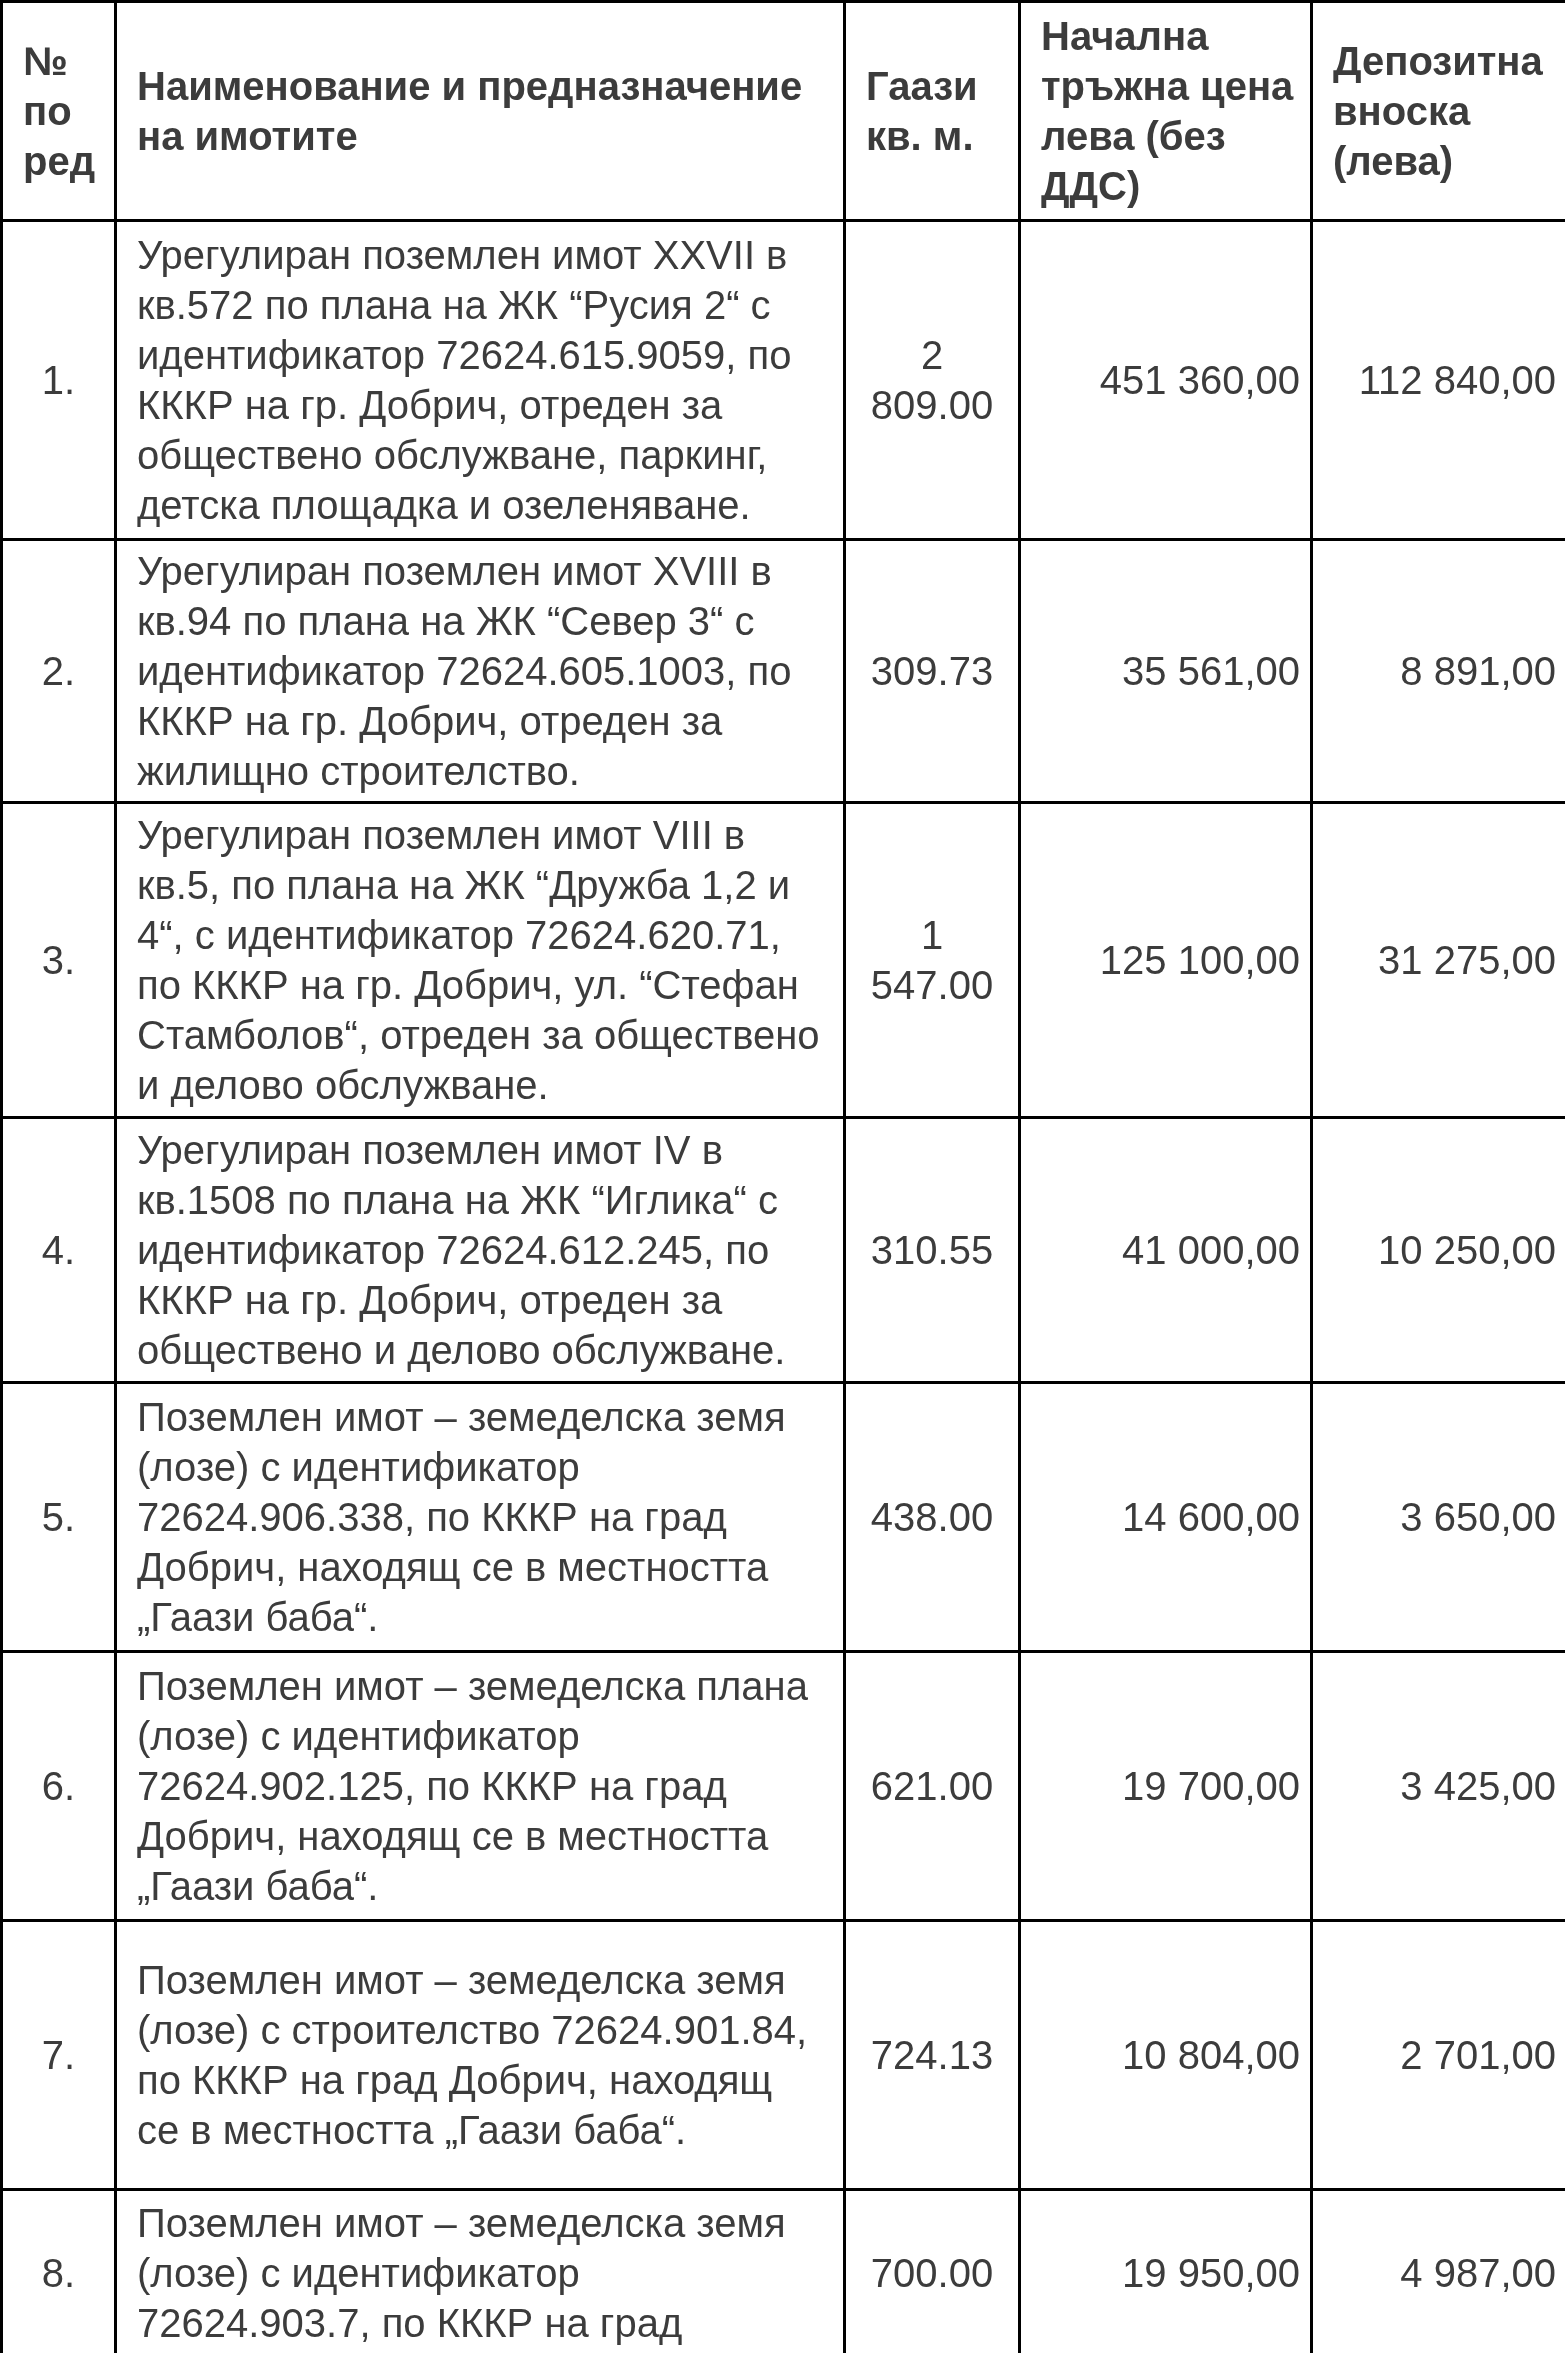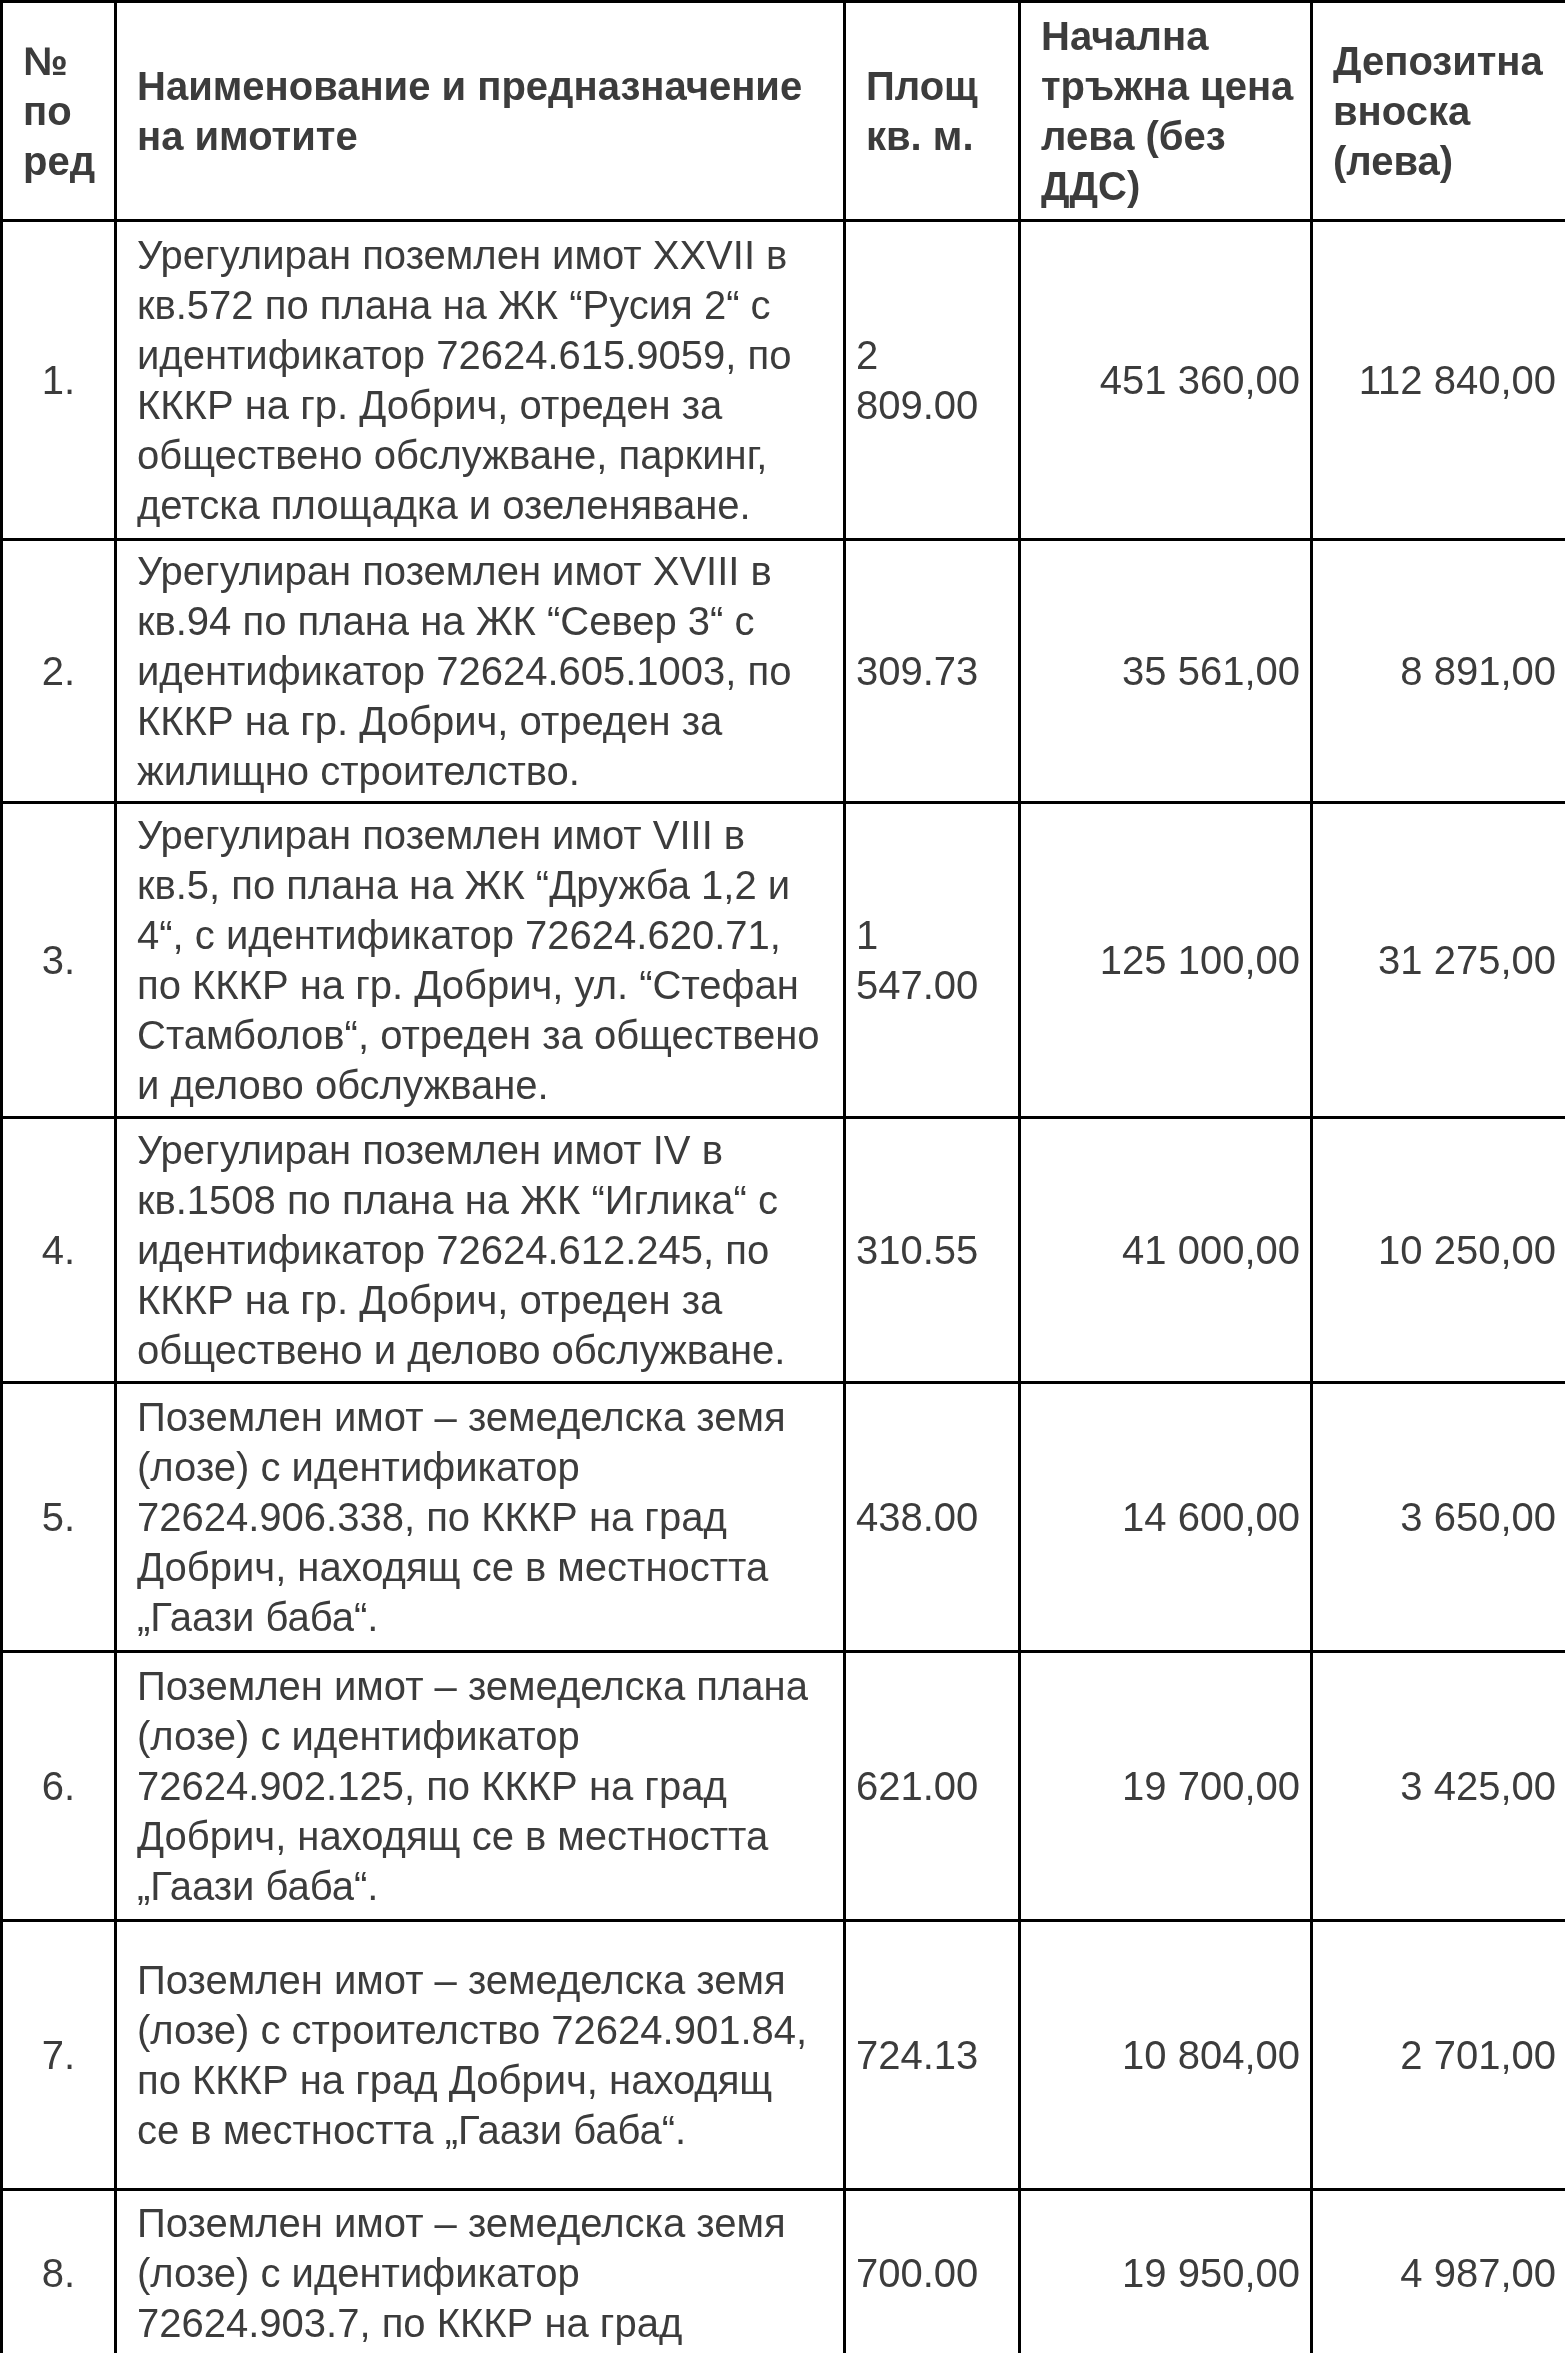--- a/index.html
+++ b/index.html
@@ -45,21 +45,21 @@
   }
   td.cell-num {
     text-align: center;
     padding: 3.3px 6.6px;
   }
   td.cell-desc {
     text-align: left;
     padding: 5px 23px 5px 20px;
   }
   td.cell-area {
-    text-align: left;
+    text-align: center;
     padding: 19px 10px;
   }
   td.cell-price,
   td.cell-dep {
     text-align: right;
     padding: 3.3px 10px;
   }
   
   tr.r-head { height: 219px; }
   tr.r-1 { height: 319px; }
@@ -79,21 +79,21 @@
     <col style="width:114px">
     <col style="width:729px">
     <col style="width:175px">
     <col style="width:292px">
     <col style="width:256px">
   </colgroup>
   <tbody>
       <tr class="r-head">
     <th class="c-num">№ по ред</th>
     <th class="c-desc">Наименование и предназначение на имотите</th>
-    <th class="c-area">Площ кв. м.</th>
+    <th class="c-area">Гаази кв. м.</th>
     <th class="c-price">Начална тръжна цена лева (без ДДС)</th>
     <th class="c-dep">Депозитна вноска (лева)</th>
   </tr>
 
   <tr class="r-1">
     <td class="cell-num">1.</td>
     <td class="cell-desc">Урегулиран поземлен имот XXVII в кв.572 по плана на ЖК “Русия 2“ с идентификатор 72624.615.9059, по КККР на гр. Добрич, отреден за обществено обслужване, паркинг, детска площадка и озеленяване.</td>
     <td class="cell-area">2 809.00</td>
     <td class="cell-price">451 360,00</td>
     <td class="cell-dep">112 840,00</td>

